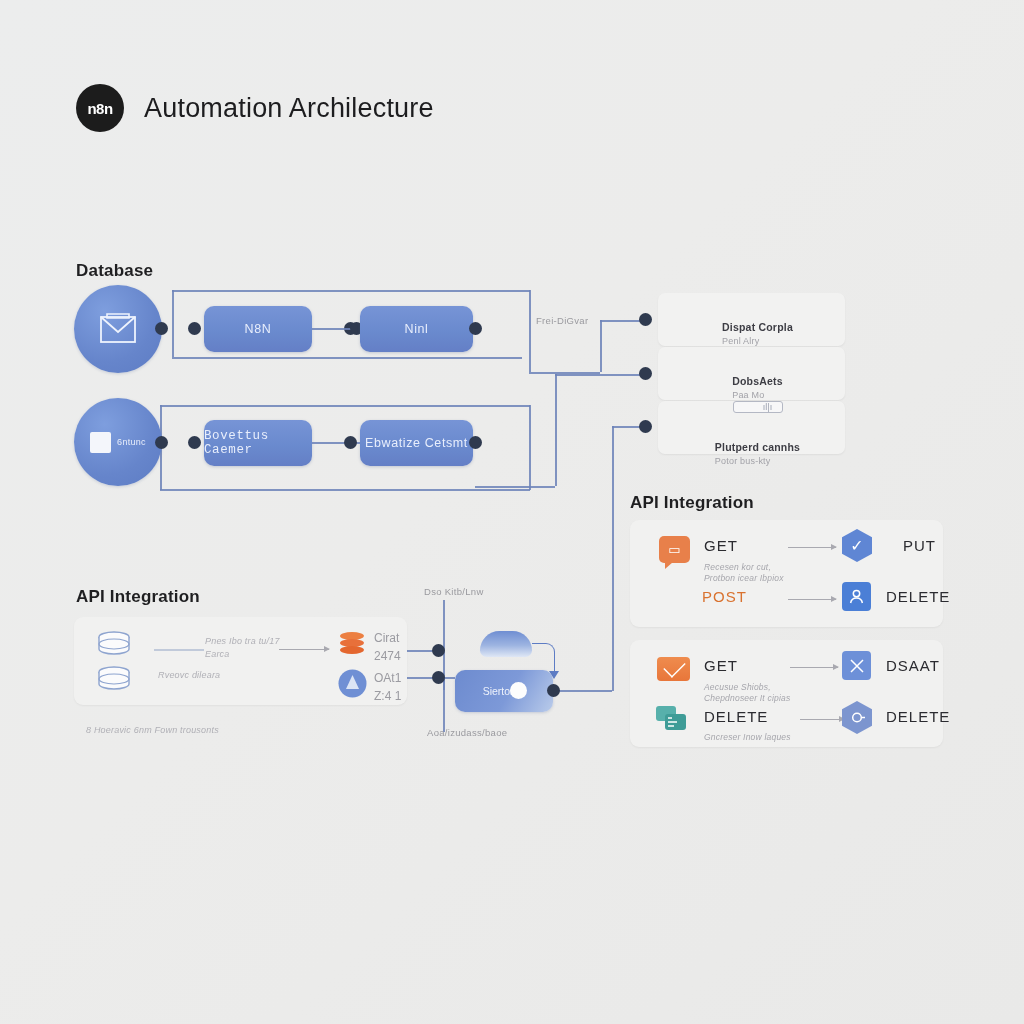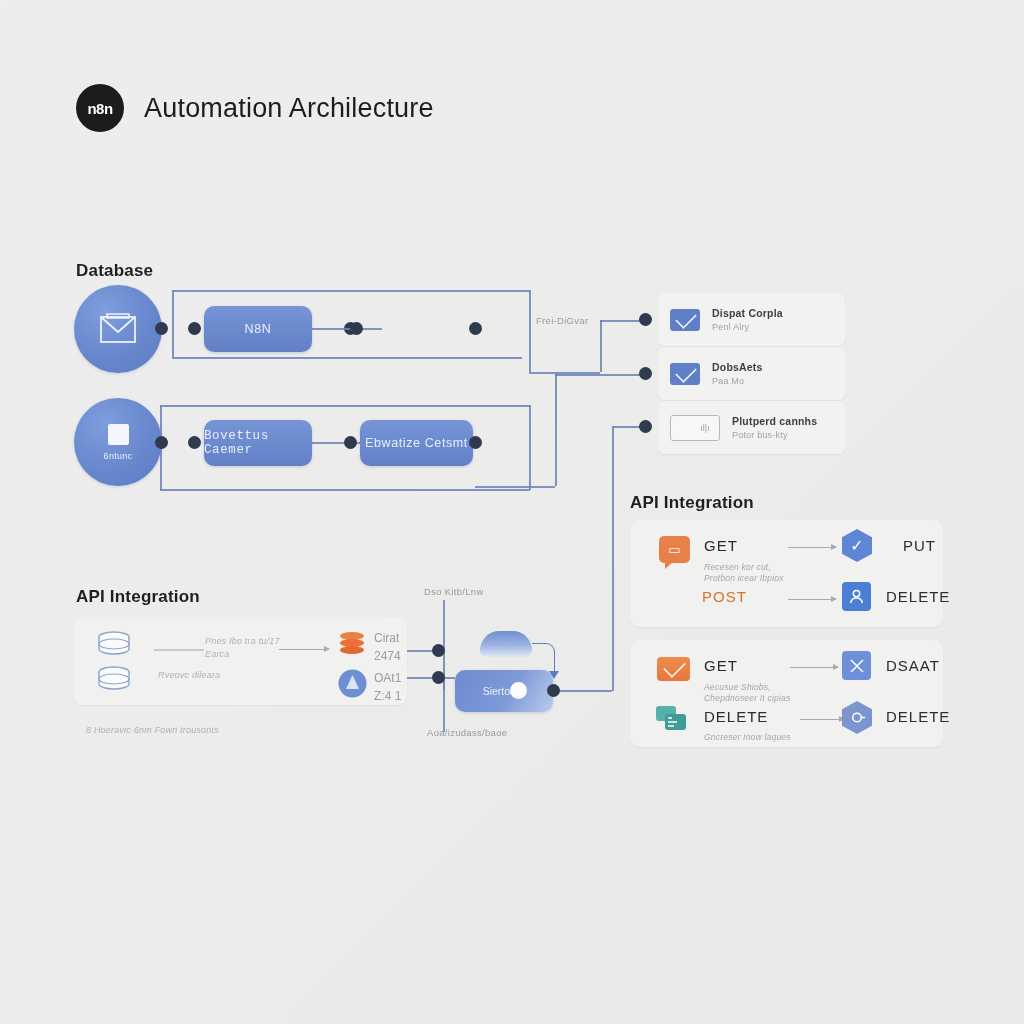--- a/index.html
+++ b/index.html
@@ -59,21 +59,20 @@
     position: absolute;
     width: 88px;
     height: 88px;
     border-radius: 50%;
     background: radial-gradient(circle at 35% 30%, #7e9ede 0%, #6685cb 60%, #5d7cc4 100%);
     display: flex;
     align-items: center;
     justify-content: center;
     gap: 6px;
     box-shadow: 0 1px 3px rgba(70,90,140,0.22);
-    flex-direction: column;
   }
   .node-circle .circ-label {
     font-size: 9px;
     color: #e9eefb;
     letter-spacing: 0.3px;
   }
   .node-pill {
     position: absolute;
     height: 46px;
     border-radius: 10px;
@@ -116,21 +115,22 @@
   .list-card {
     position: absolute;
     width: 175px;
     height: 53px;
     border-radius: 7px;
     background: #f2f2f1;
     box-shadow: 0 1px 2px rgba(0,0,0,0.06);
     display: flex;
     align-items: center;
     padding-left: 12px;
-    gap: 12px;
+    gap: 28px;
+    flex-direction: column;
   }
   .list-card .txt-wrap { display: flex; flex-direction: column; gap: 3px; }
   .list-card .t1 { font-size: 10.5px; color: #3d3d44; font-weight: 600; letter-spacing: 0.2px; }
   .list-card .t2 { font-size: 9px; color: #a2a2a8; letter-spacing: 0.2px; }
   .ic-env {
     width: 30px; height: 22px;
     background: #5f7fc8;
     border-radius: 3px;
     position: relative;
     overflow: hidden;
@@ -361,20 +361,23 @@
     </svg>
   </div>
   <div class="dot" style="left:155px; top:322px;"></div>
   <div class="dot" style="left:188px; top:322px;"></div>
   <div class="node-pill" style="left:204px; top:306px; width:108px;">
     <span>N8N</span>
   </div>
   <div class="dot" style="left:344px; top:322px;"></div>
   <div class="line-h" style="left:312px; top:328px; width:70px;"></div>
   <div class="dot" style="left:350px; top:322px;"></div>
+  <div class="node-pill" style="left:360px; top:306px; width:113px;">
+    <span>Ninl</span>
+  </div>
   <div class="dot" style="left:469px; top:322px;"></div>
 
   <div class="node-circle" style="left:74px; top:398px;">
     <span style="width:21px;height:21px;background:#f4f6fb;border-radius:2px;display:block;"></span>
     <span class="circ-label">6ntunc</span>
   </div>
   <div class="dot" style="left:155px; top:436px;"></div>
   <div class="dot" style="left:188px; top:436px;"></div>
   <div class="node-pill" style="left:204px; top:420px; width:108px;font-family:Liberation Mono, monospace;">
     <span>Bovettus Caemer</span>

